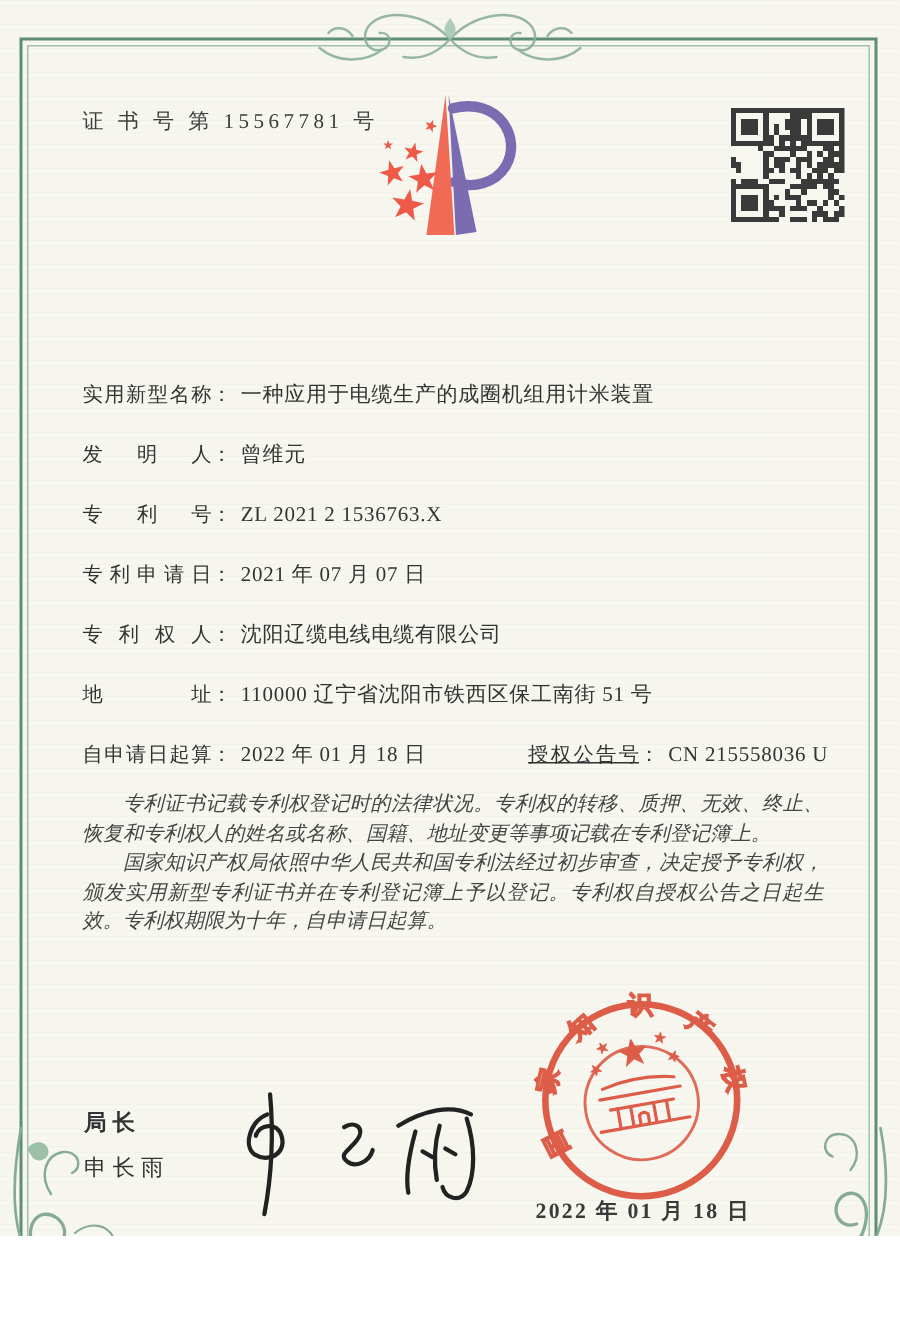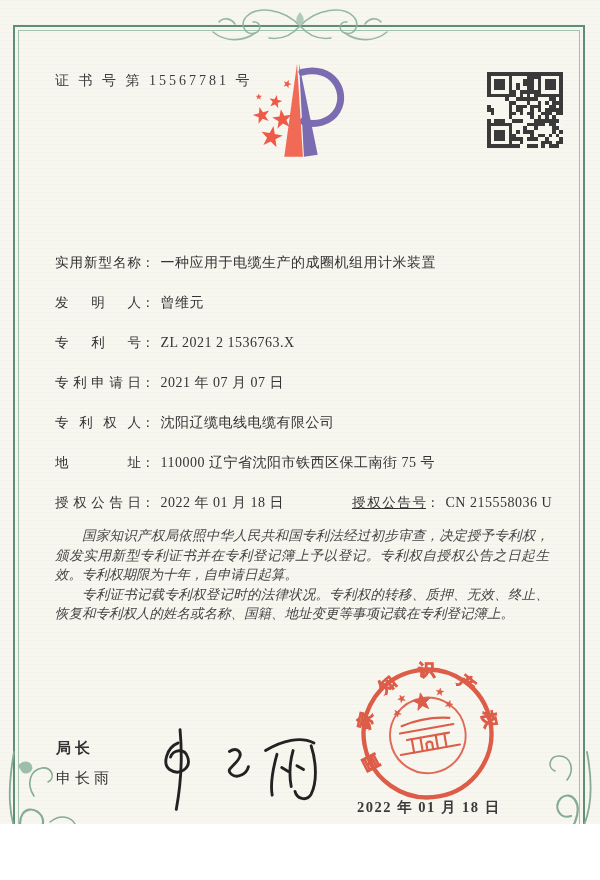--- a/index.html
+++ b/index.html
@@ -286,29 +286,29 @@
   <div class="frow" style="top:334px;">
     <span class="lbl">专利号</span><span class="colon">：</span><span class="val">ZL 2021 2 1536763.X</span>
   </div>
   <div class="frow" style="top:374px;">
     <span class="lbl">专利申请日</span><span class="colon">：</span><span class="val">2021 年 07 月 07 日</span>
   </div>
   <div class="frow" style="top:414px;">
     <span class="lbl">专利权人</span><span class="colon">：</span><span class="val">沈阳辽缆电线电缆有限公司</span>
   </div>
   <div class="frow" style="top:454px;">
-    <span class="lbl">地址</span><span class="colon">：</span><span class="val">110000 辽宁省沈阳市铁西区保工南街 75 号</span>
+    <span class="lbl">地址</span><span class="colon">：</span><span class="val">110000 辽宁省沈阳市铁西区保工南街 51 号</span>
   </div>
   <div class="frow" style="top:494px;">
-    <span class="lbl">授权公告日</span><span class="colon">：</span><span class="val">2022 年 01 月 18 日</span><span class="frow2"><span class="lbl" style="width:74px;text-decoration:underline;">授权公告号</span><span class="colon">：</span><span class="val">CN 215558036 U</span></span>
+    <span class="lbl">自申请日起算</span><span class="colon">：</span><span class="val">2022 年 01 月 18 日</span><span class="frow2"><span class="lbl" style="width:74px;text-decoration:underline;">授权公告号</span><span class="colon">：</span><span class="val">CN 215558036 U</span></span>
   </div>
 
   <div class="paras">
+    <p>专利证书记载专利权登记时的法律状况。专利权的转移、质押、无效、终止、恢复和专利权人的姓名或名称、国籍、地址变更等事项记载在专利登记簿上。</p>
     <p>国家知识产权局依照中华人民共和国专利法经过初步审查，决定授予专利权，颁发实用新型专利证书并在专利登记簿上予以登记。专利权自授权公告之日起生效。专利权期限为十年，自申请日起算。</p>
-    <p>专利证书记载专利权登记时的法律状况。专利权的转移、质押、无效、终止、恢复和专利权人的姓名或名称、国籍、地址变更等事项记载在专利登记簿上。</p>
   </div>
 
   <div class="sig-title">局长</div>
   <div class="sig-name">申长雨</div>
 
   <svg class="signature" width="200" height="95" viewBox="0 0 210 100">
     <g fill="none" stroke="#222" stroke-width="3" stroke-linecap="round" stroke-linejoin="round">
       <path d="M42,22 C30,27 25,44 33,50 C43,57 56,49 52,37 C49,27 36,29 34,37"></path>
       <path d="M44,8 C46,30 46,60 40,92"></path>
       <path d="M96,31 C104,26 111,32 105,40 C99,48 92,50 98,55 C104,60 114,55 116,47"></path>

